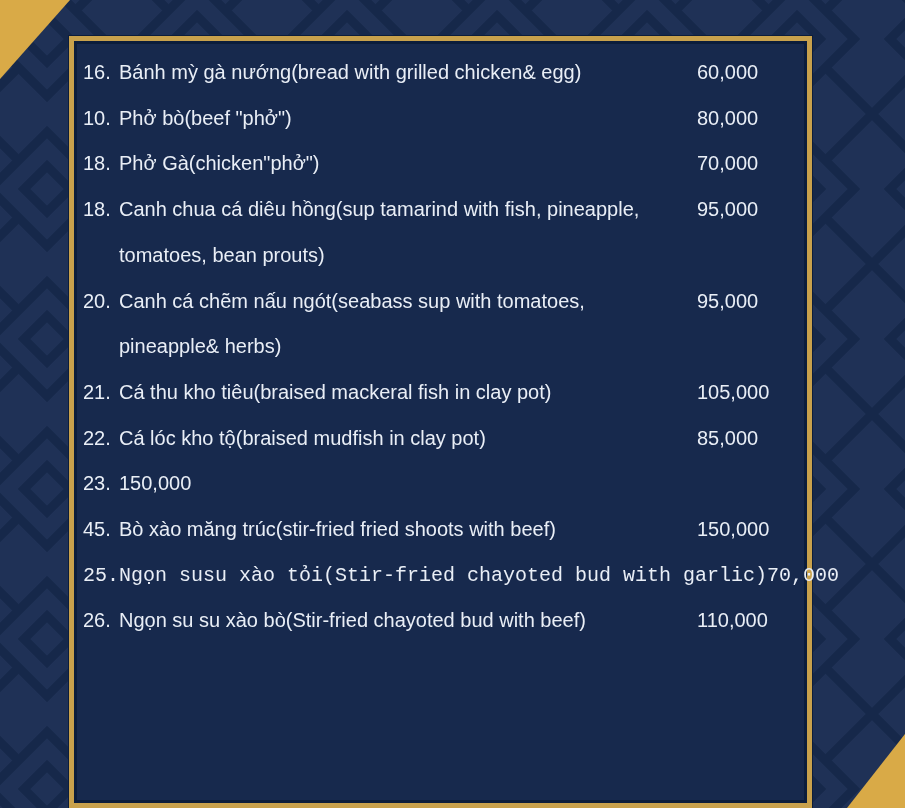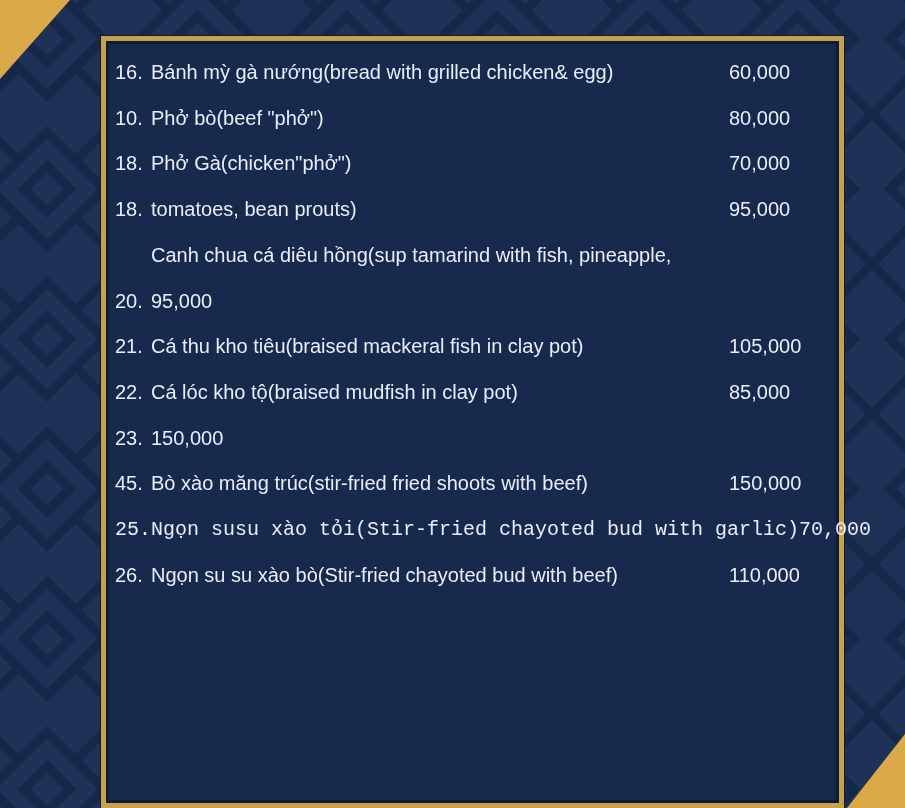--- a/index.html
+++ b/index.html
@@ -30,21 +30,21 @@
     width: 70px; height: 79px;
     clip-path: polygon(0 0, 100% 0, 0 100%);
   }
   .corner-br {
     right: 0; bottom: 0;
     width: 58px; height: 74px;
     clip-path: polygon(100% 0, 100% 100%, 0 100%);
   }
   .menu-panel {
     position: absolute;
-    left: 101px;
+    left: 69px;
     top: 36px;
     width: 743px;
     height: 772px;
     box-sizing: border-box;
     z-index: 2;
     background: #17294d;
     border: 5px solid #c8a14c;
     box-shadow: inset 0 0 0 3px #0c1d3b, 0 0 0 1px #0c1d3b;
   }
   .menu-list {
@@ -111,28 +111,32 @@
       <div class="item-number">18.</div>
       <div class="item-name">
         <div class="name-line">Phở Gà(chicken"phở")</div>
       </div>
       <div class="item-price">70,000</div>
     </div>
 
     <div class="menu-row" style="color: rgb(233, 238, 246);">
       <div class="item-number">18.</div>
       <div class="item-name">
+        <div class="name-line">Canh chua cá diêu hồng(sup tamarind with fish, pineapple,</div>
         <div class="name-line">tomatoes, bean prouts)</div>
-        <div class="name-line">Canh chua cá diêu hồng(sup tamarind with fish, pineapple,</div>
       </div>
       <div class="item-price">95,000</div>
     </div>
 
     <div class="menu-row" style="color: rgb(233, 238, 246);">
       <div class="item-number">20.</div>
+      <div class="item-name">
+        <div class="name-line">Canh cá chẽm nấu ngót(seabass sup with tomatoes,</div>
+        <div class="name-line">pineapple&amp; herbs)</div>
+      </div>
       <div class="item-price">95,000</div>
     </div>
 
     <div class="menu-row" style="color: rgb(233, 238, 246);">
       <div class="item-number">21.</div>
       <div class="item-name">
         <div class="name-line">Cá thu kho tiêu(braised mackeral fish in clay pot)</div>
       </div>
       <div class="item-price">105,000</div>
     </div>

